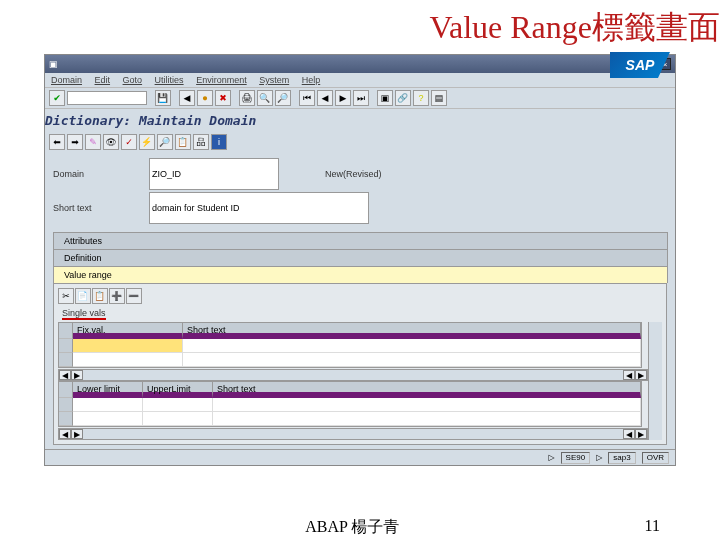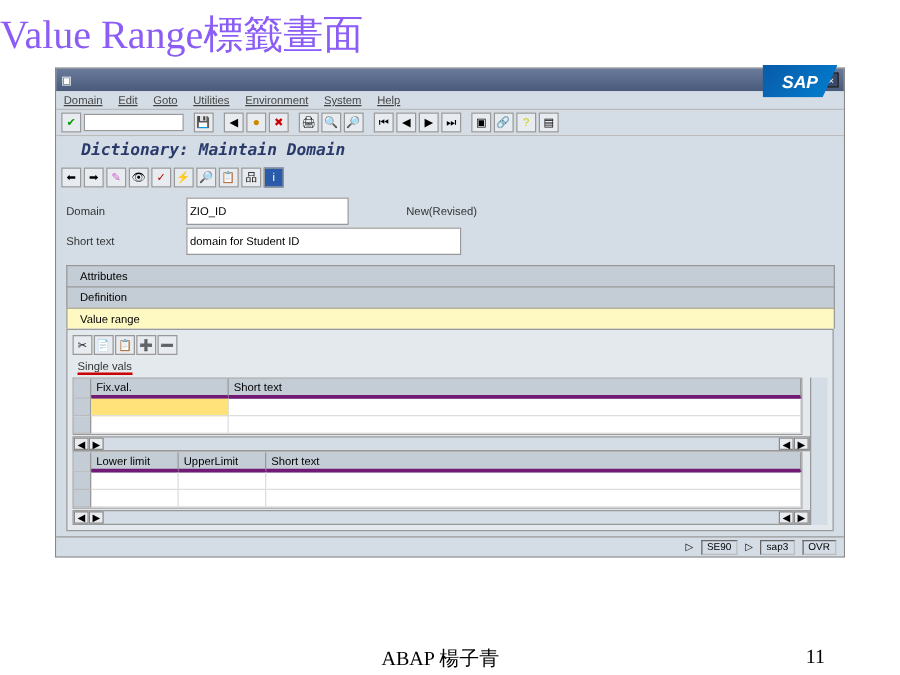--- a/index.html
+++ b/index.html
@@ -1,47 +1,47 @@
 <!DOCTYPE html>
 <html><head>
 <meta charset="utf-8">
 <style>
   * { box-sizing: border-box; margin: 0; padding: 0; }
   body { width: 720px; height: 540px; background: #fff; font-family: Arial, sans-serif; font-size: 10px; position: relative; }
-  .slide-title { font-family: "Times New Roman", serif; font-size: 32px; text-align: left; padding: 6px 0 4px; color: #8b5cf6; }
+  .slide-title { font-family: "Times New Roman", serif; font-size: 32px; text-align: right; padding: 6px 0 4px; color: #b91c1c; }
   .sap-window { margin: 0 44px; border: 1px solid #888; background: #d4dde5; }
   .titlebar { background: linear-gradient(#6a7a9a, #4a5a7a); height: 18px; display: flex; align-items: center; padding: 0 4px; color: #fff; font-size: 9px; }
   .titlebar .win-controls { margin-left: auto; display: flex; gap: 1px; }
   .titlebar .win-controls span { width: 12px; height: 12px; background: #3a4a6a; border: 1px solid #222; display: inline-flex; align-items: center; justify-content: center; font-size: 8px; }
   .sap-logo { position: absolute; right: 50px; top: 52px; width: 60px; height: 26px; background: linear-gradient(135deg, #0a5aa8, #0080d0); color: #fff; font-weight: bold; font-style: italic; font-size: 14px; display: flex; align-items: center; justify-content: center; clip-path: polygon(0 0, 100% 0, 80% 100%, 0 100%); }
   .menubar { background: #d4dde5; padding: 2px 6px; font-size: 9px; color: #444; }
   .menubar span { margin-right: 10px; text-decoration: underline; }
   .toolbar { background: #d4dde5; padding: 2px 4px; display: flex; align-items: center; gap: 2px; border-top: 1px solid #bbb; border-bottom: 1px solid #bbb; }
   .tb-btn { width: 16px; height: 16px; background: #e8ecf0; border: 1px solid #999; display: inline-flex; align-items: center; justify-content: center; font-size: 9px; }
   .tb-sep { width: 4px; }
   .cmdfield { width: 80px; height: 14px; background: #fff; border: 1px solid #999; }
-  .screen-title { background: #d4dde5; padding: 4px 20px; font-family: monospace; font-style: italic; font-weight: bold; font-size: 13px; color: #2a3a6a; }
+  .screen-title { background: #d4dde5; padding: 4px 0; font-family: monospace; font-style: italic; font-weight: bold; font-size: 13px; color: #2a3a6a; }
   .toolbar2 { background: #d4dde5; padding: 2px 4px; display: flex; gap: 2px; }
   .content { background: #d4dde5; padding: 4px 8px; }
   .field-row { display: flex; align-items: center; margin: 2px 0; gap: 6px; }
   .field-label { width: 90px; font-size: 9px; color: #333; }
-  .field-input { height: 22px; background: #fff; border: 1px solid #999; padding: 0 2px; font-size: 9px; display: inline-flex; align-items: center; }
+  .field-input { height: 32px; background: #fff; border: 1px solid #999; padding: 0 2px; font-size: 9px; display: inline-flex; align-items: center; }
   .field-input.w1 { width: 130px; }
   .field-input.w2 { width: 220px; }
   .status-lbl { font-size: 9px; color: #333; margin-left: 40px; }
   .tabs { display: flex; margin-top: 8px; flex-direction: column; }
   .tab { padding: 3px 10px; font-size: 9px; border: 1px solid #999; background: #c4cdd5; border-bottom: none; margin-right: -1px; }
   .tab.active { background: #fef9c3; }
   .tab-body { border: 1px solid #999; background: #e4e9ed; padding: 4px; position: relative; }
   .table-toolbar { display: flex; gap: 1px; margin-bottom: 2px; }
   .section-label { font-size: 9px; color: #333; padding: 2px 4px; }
   .underline-red { border-bottom: 2px solid #c00; display: inline-block; }
   .grid { border: 1px solid #999; background: #fff; width: 99%; font-size: 9px; }
   .grid-header { display: flex; background: #c4cdd5; }
-  .gh-cell { border-right: 1px solid #999; border-bottom: 3px solid #701a75; padding: 2px 4px; height: 16px; }
+  .gh-cell { border-right: 1px solid #999; border-bottom: 6px solid #701a75; padding: 2px 4px; height: 16px; }
   .grid-row { display: flex; }
   .gr-sel { width: 14px; background: #c4cdd5; border-right: 1px solid #999; border-bottom: 1px solid #bbb; }
   .gr-cell { border-right: 1px solid #ddd; border-bottom: 1px solid #ddd; height: 14px; }
   .gr-cell.highlight { background: #ffe37a; }
   .scrollbar-h { display: flex; height: 12px; background: #d4dde5; border: 1px solid #999; justify-content: space-between; margin-top: 1px; }
   .scrollbar-v { width: 14px; background: #d4dde5; border-left: 1px solid #999; }
   .sb-btn { width: 12px; height: 10px; background: #e8ecf0; border: 1px solid #888; font-size: 8px; display: flex; align-items: center; justify-content: center; }
   .statusbar { background: #d4dde5; border-top: 1px solid #999; height: 16px; display: flex; align-items: center; justify-content: flex-end; padding: 0 6px; gap: 6px; font-size: 8px; }
   .statusbar .cell { border: 1px inset #bbb; padding: 0 4px; height: 12px; display: flex; align-items: center; }
   .footer { position: absolute; bottom: 2px; left: 0; right: 0; display: flex; justify-content: space-between; padding: 0 60px; font-family: "Times New Roman", serif; font-size: 16px; }

